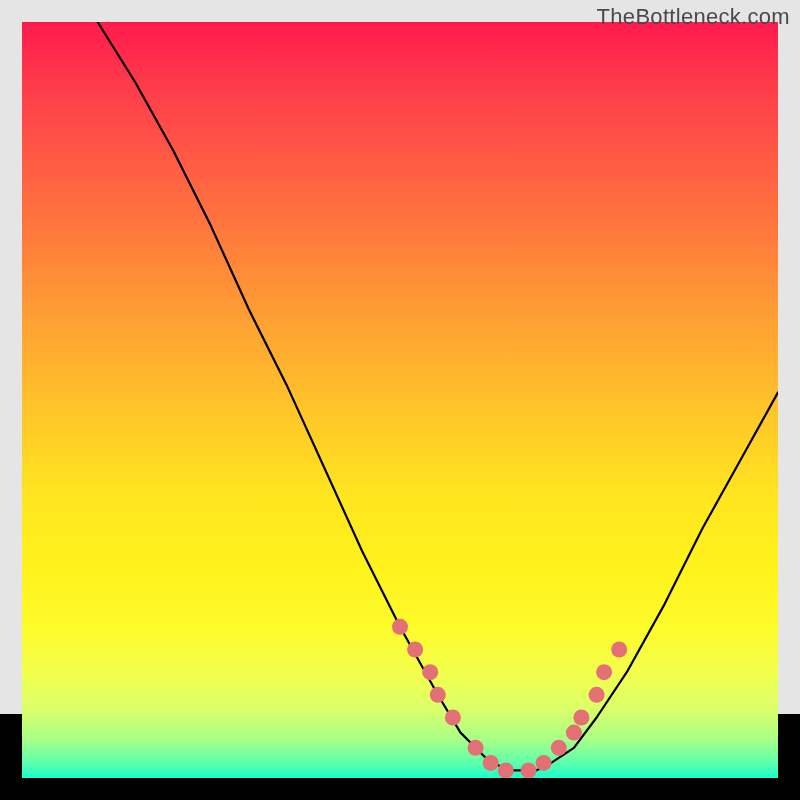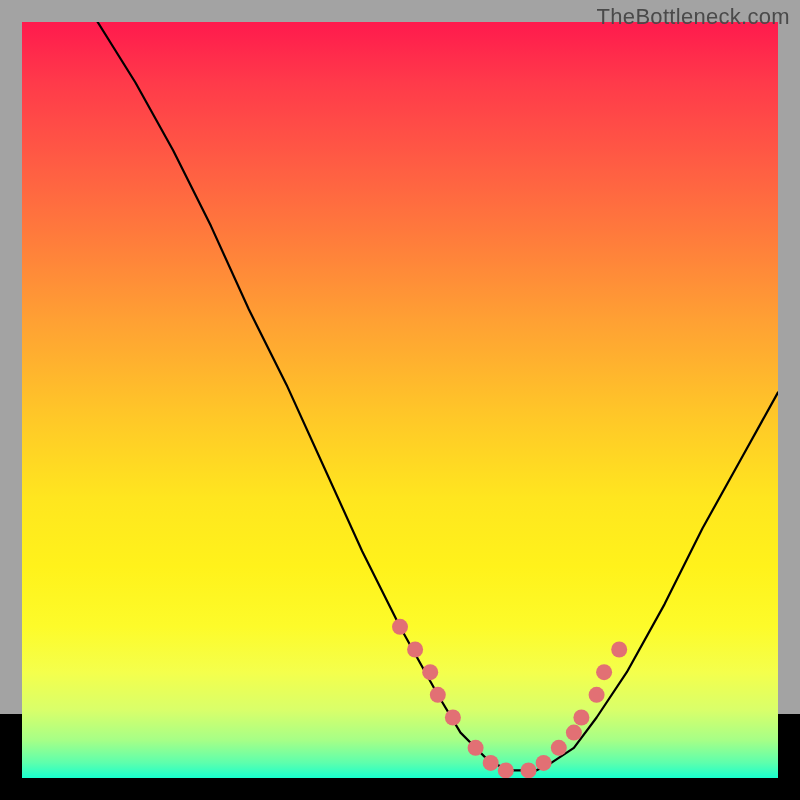--- a/index.html
+++ b/index.html
@@ -8,21 +8,21 @@
     width: 800px;
     height: 800px;
     background: #000;
     font-family: Arial, Helvetica, sans-serif;
     overflow: hidden;
   }
   .frame {
     position: relative;
     width: 800px;
     height: 714px;
-    background: #a3a3a3;
+    background: #e5e5e5;
   }
   .watermark {
     position: absolute;
     top: 4px;
     right: 10px;
     color: #4a4a4a;
     font-size: 22px;
     font-weight: 400;
     letter-spacing: 0.3px;
     z-index: 5;

